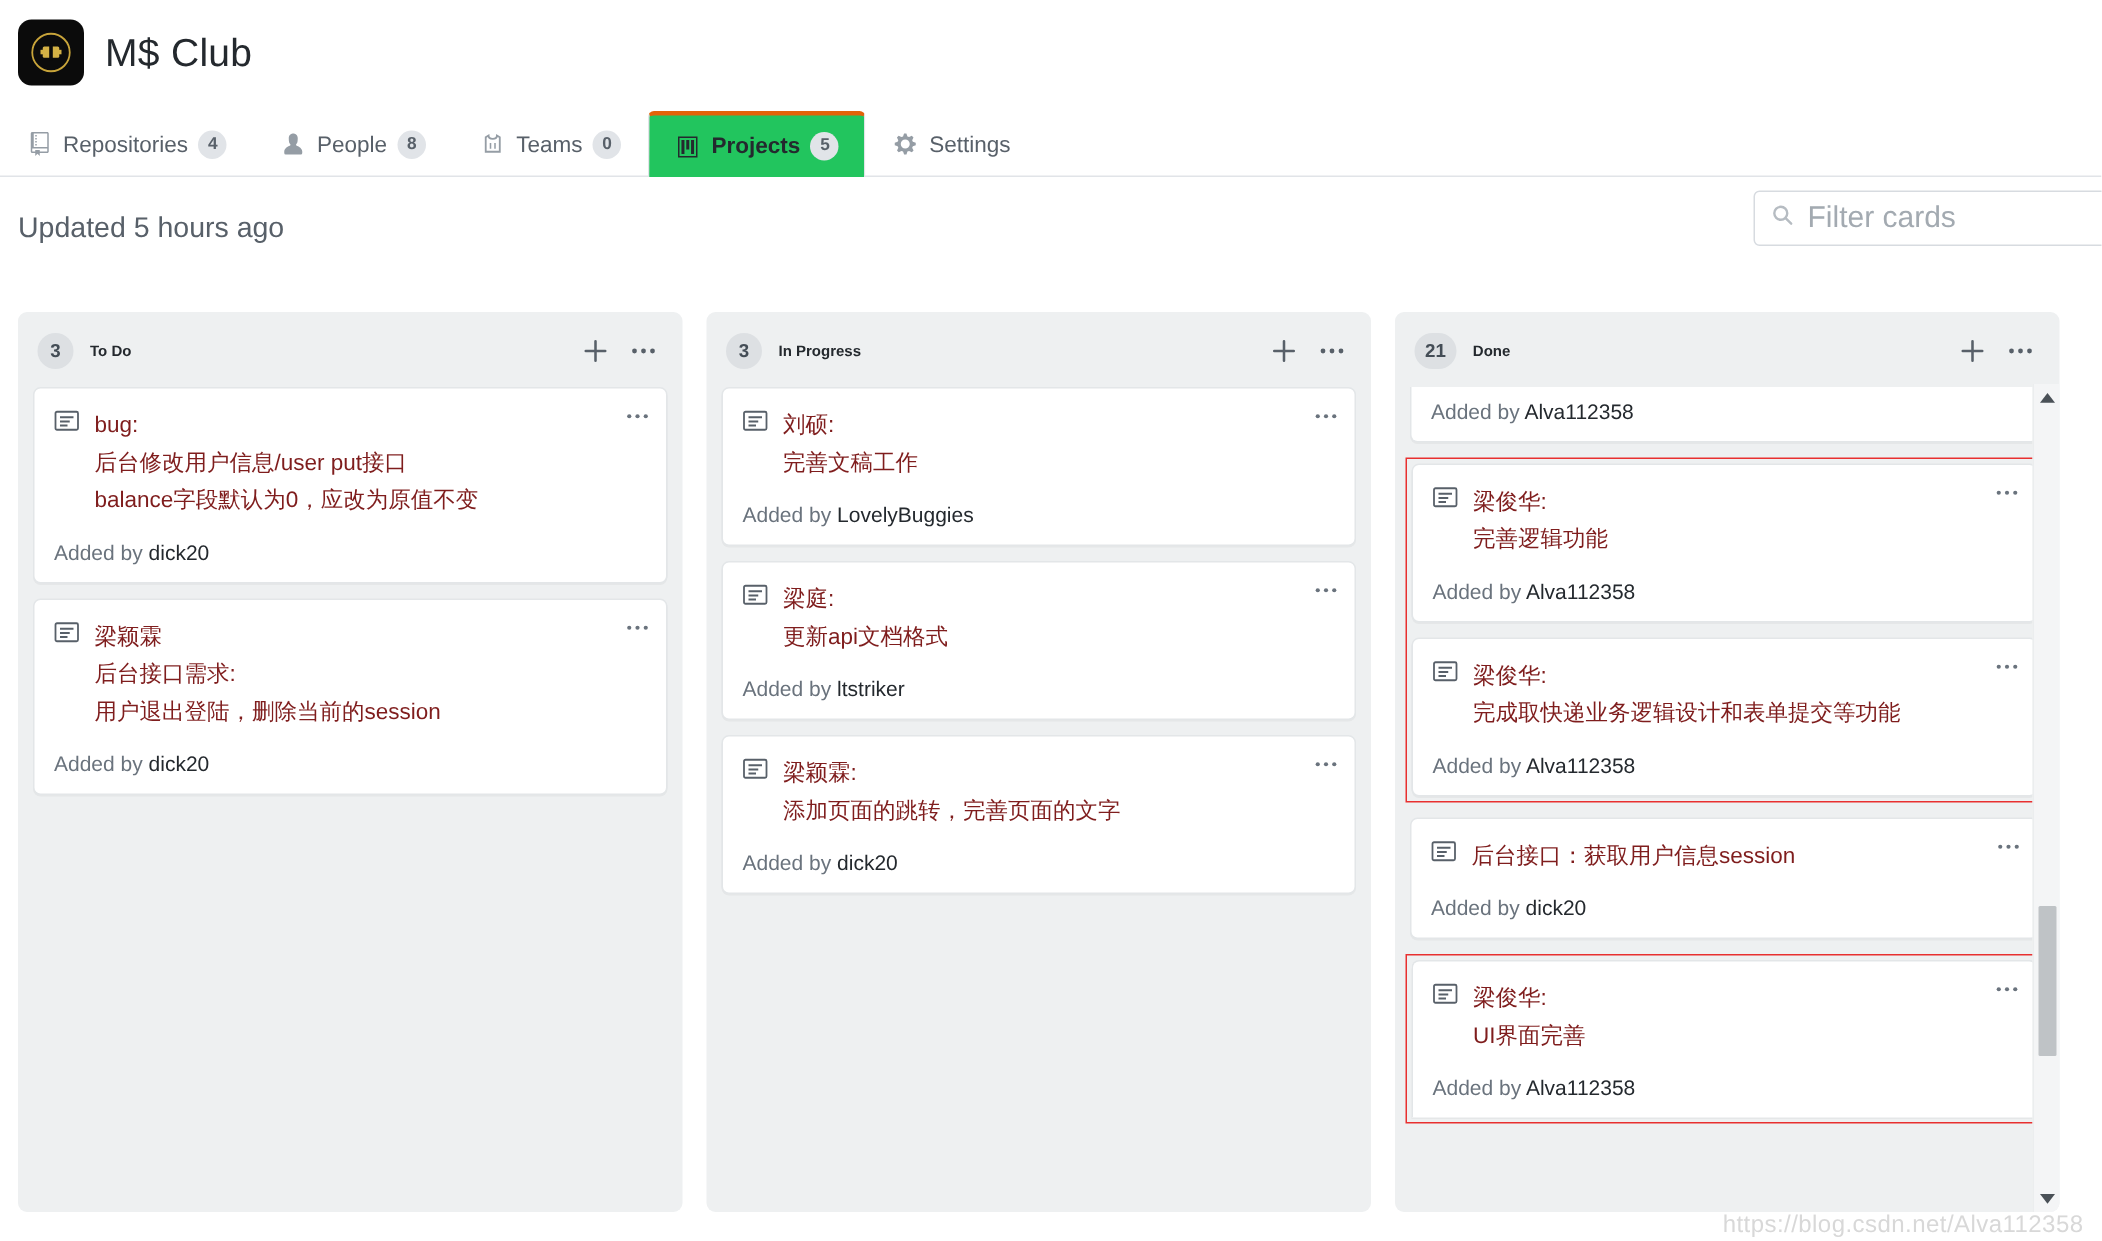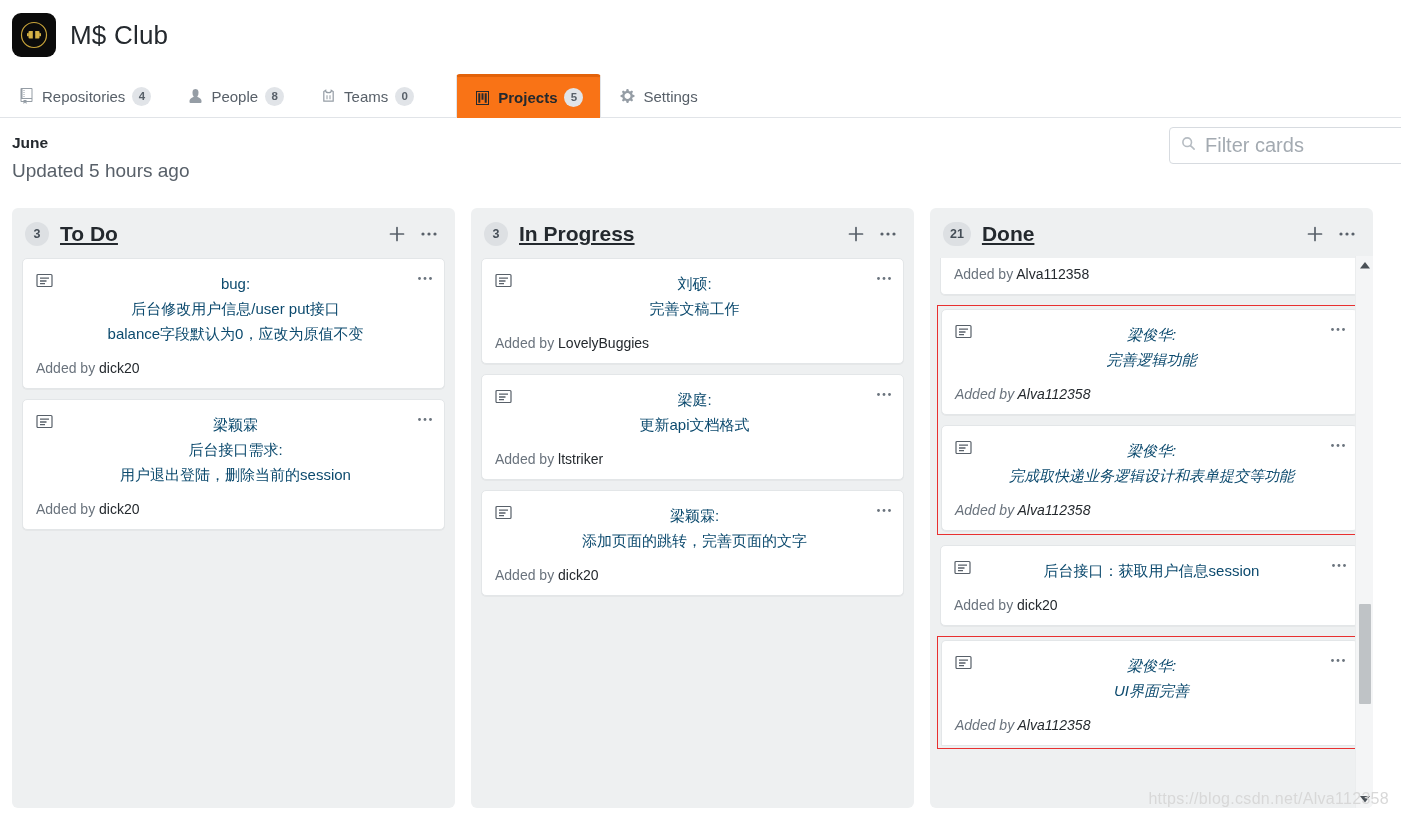--- a/index.html
+++ b/index.html
@@ -38,29 +38,28 @@
     color: #586069;
     cursor: pointer;
     border: 1px solid transparent;
     border-bottom: none;
     position: relative;
     background: transparent;
     white-space: nowrap;
   }
   .tab .tab-label { line-height: 1; }
   .tab.active {
-    background: #f97316;
+    background: #22c55e;
     color: #24292e;
     font-weight: bold;
     border-color: #e1e4e8;
     border-top: 3px solid #e36209;
     border-radius: 4px 4px 0 0;
     margin-bottom: -1px;
     padding-top: 0;
-    margin-left: 24px;
   }
   .counter {
     display: inline-block; min-width: 19px; height: 19px; line-height: 19px;
     padding: 0 6px; border-radius: 10px; background: #e1e4e8; color: #586069;
     font-size: 11.5px; font-weight: bold; text-align: center;
   }
   .tab-icon { display: inline-flex; width: 17px; height: 17px; align-items: center; justify-content: center; }
   .tab-icon svg { display: block; }
 
   
@@ -106,53 +105,52 @@
   .col-head {
     display: flex; align-items: center; gap: 11px;
     padding: 14px 13px 12px 13px;
     flex: 0 0 auto;
   }
   .col-count {
     min-width: 24px; height: 24px; line-height: 24px; padding: 0 7px;
     border-radius: 12px; background: #dde0e3; color: #444d56;
     font-size: 12.5px; font-weight: bold; text-align: center;
   }
-  .col-title { font-size: 21px; font-weight: bold; color: #24292e; flex: 1; text-decoration: underline; }
+  .col-title { font-size: 10px; font-weight: bold; color: #24292e; flex: 1; }
   .col-actions { display: flex; align-items: center; gap: 14px; padding-right: 4px; }
   .icon-btn { cursor: pointer; display: inline-flex; align-items: center; justify-content: center; color: #586069; }
 
   .cards { padding: 0 10px 10px 10px; display: flex; flex-direction: column; gap: 10px; }
   .col-done .cards { padding-right: 14px; }
 
   .card {
     background: #fff;
     border: 1px solid #e3e6e8;
     border-radius: 5px;
     padding: 12px 14px 12px 13px;
     position: relative;
     box-shadow: 0 1px 0 rgba(27,31,35,.04);
   }
   .card-top { display: flex; gap: 10px; align-items: flex-start; }
   .card-note-icon { flex: 0 0 auto; margin-top: 2px; }
-  .card-body { flex: 1; font-size: 15px; line-height: 25px; color: #0c4a6e; padding-right: 22px; white-space: pre-line; text-align: center; }
+  .card-body { flex: 1; font-size: 15px; line-height: 25px; color: #7f1d1d; padding-right: 22px; white-space: pre-line; }
   .card-added { font-size: 14px; color: #6a737d; margin-top: 14px; }
   .card-added b { font-weight: normal; color: #24292e; }
   .card-menu {
     position: absolute; right: 11px; top: 9px;
     color: #6a737d; cursor: pointer; letter-spacing: 1.5px;
     font-size: 15px; line-height: 1;
   }
 
   
   .hl-group {
     border: 1px solid #e83030;
     padding: 3px;
     display: flex; flex-direction: column; gap: 10px;
     margin: 0 -3px;
-    font-style: italic;
   }
 
   
   .card.partial { padding-top: 0; padding-bottom: 12px; border-top: none; border-radius: 0 0 5px 5px; }
   .card.partial .card-added { margin-top: 8px; }
 
   
   .card.clipped { border-bottom: none; border-radius: 5px 5px 0 0; }
 
   
@@ -164,21 +162,21 @@
   }
   .vscroll .arrow { height: 18px; width: 18px; display: flex; align-items: center; justify-content: center; cursor: pointer; }
   .vscroll .track { flex: 1; width: 18px; position: relative; }
   .vscroll .thumb {
     position: absolute; left: 3px; width: 12px; top: 330px; height: 100px;
     background: #bfc3c6; border-radius: 1px; cursor: pointer;
   }
 
   
   .watermark {
-    position: absolute; right: 12px; bottom: 18px;
+    position: absolute; right: 12px; bottom: 0;
     font-size: 16px; color: #d8d8d8;
     pointer-events: none; user-select: none; letter-spacing: .3px;
   }
 </style>
 </head>
 <body>
 
 <div id="root">
 
   <div class="org-header">
@@ -243,21 +241,20 @@
       <span class="tab-icon">
         <svg width="15" height="16" viewBox="0 0 14 16" fill="#959da5">
             <path d="M14 8.77v-1.6l-1.94-.64-.45-1.09.88-1.84-1.13-1.13-1.81.91-1.09-.45-.69-1.92h-1.6l-.63 1.94-1.11.45-1.84-.88-1.13 1.13.91 1.81-.45 1.09L0 7.23v1.59l1.94.64.45 1.09-.88 1.84 1.13 1.13 1.81-.91 1.09.45.69 1.92h1.59l.63-1.94 1.11-.45 1.84.88 1.13-1.13-.92-1.81.47-1.09L14 8.75v.02zM7 11c-1.66 0-3-1.34-3-3s1.34-3 3-3 3 1.34 3 3-1.34 3-3 3z"></path>
           </svg>
       </span>
       <span class="tab-label">Settings</span>
     </div>
   </div>
 
   <div class="project-head">
-    <div class="project-name">June</div>
     <div class="project-updated">Updated 5 hours ago</div>
 
     <div class="filter-wrap">
       <div class="filter-box">
         <span>
           <svg width="15" height="15" viewBox="0 0 16 16" fill="none" stroke="#b6bcc2" stroke-width="1.7">
             <circle cx="6.6" cy="6.6" r="4.6"></circle>
               <path d="M10.2 10.2 L14 14" stroke-linecap="round"></path>
           </svg>
         </span>

